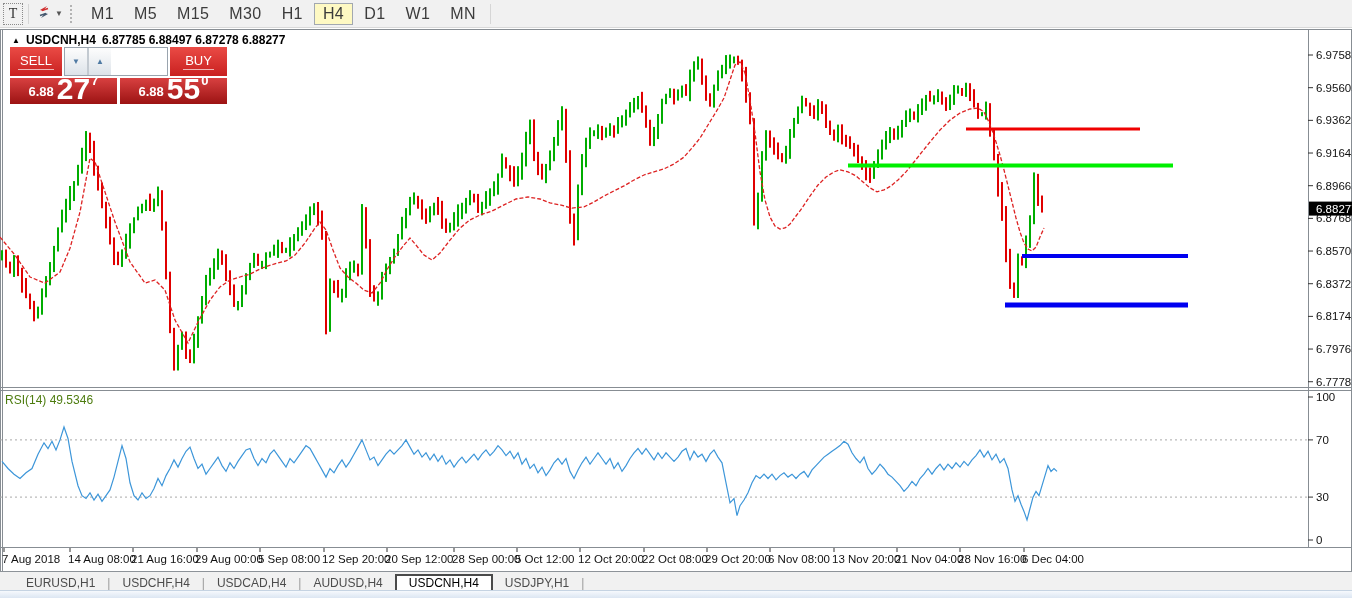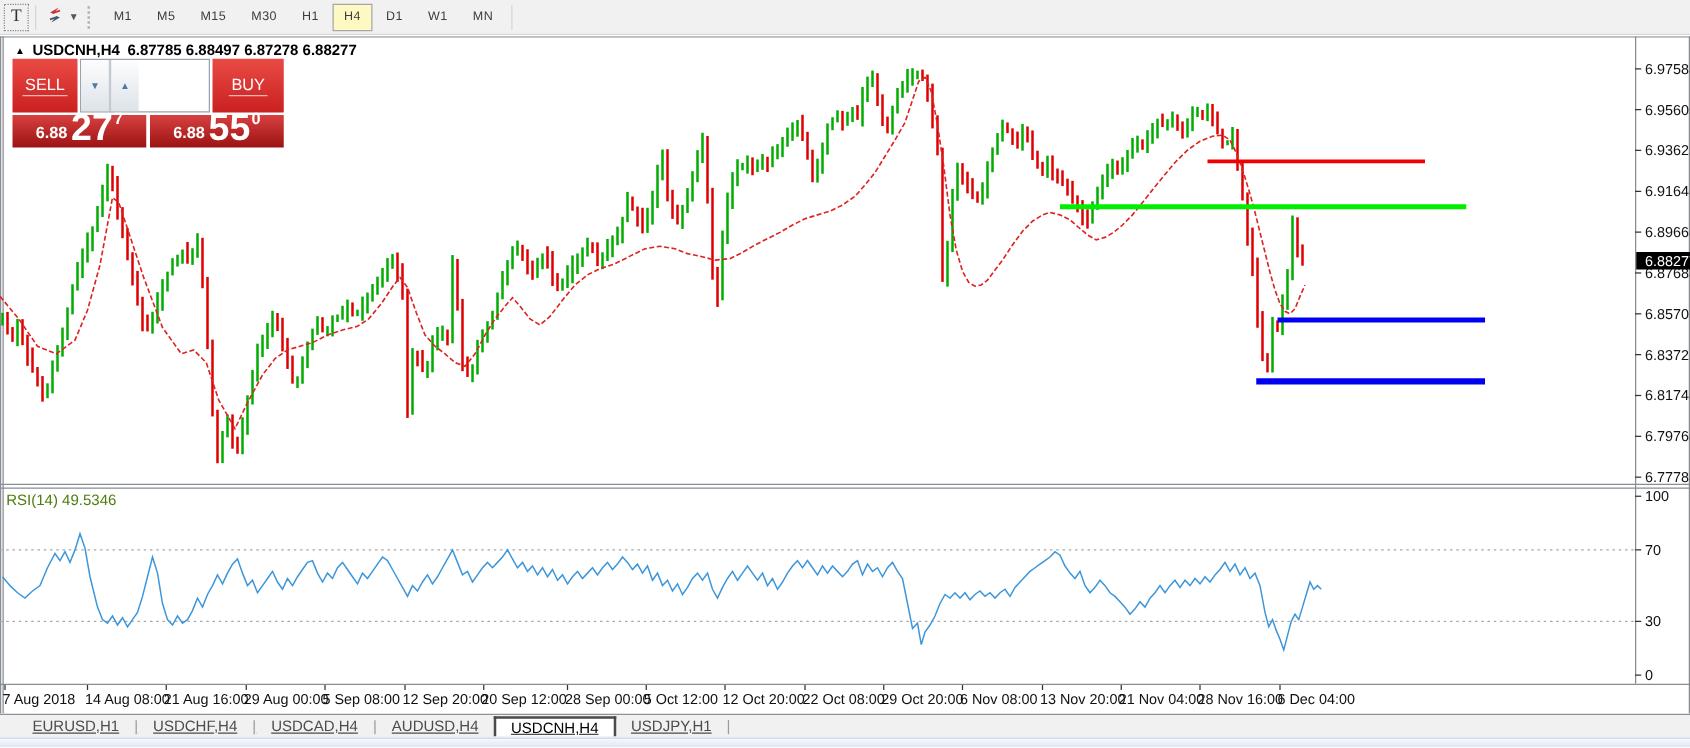--- a/index.html
+++ b/index.html
@@ -8,52 +8,52 @@
   
   #toolbar{position:absolute;left:0;top:0;width:1352px;height:28px;background:#f1f1f1;
            border-bottom:1px solid #d9d9d9;display:flex;align-items:center;box-sizing:border-box;}
   .tb-btn{height:22px;min-width:20px;display:flex;align-items:center;justify-content:center;
           margin:0 1px;color:#333;font-size:12px;cursor:default;box-sizing:border-box;}
   #text-tool{font-family:"Liberation Serif","DejaVu Serif",serif;font-size:14px;
              border:1px dotted #8a8a8a;margin-left:3px;width:20px;}
   .tb-sep{width:1px;height:20px;background:#d6d6d6;margin:0 4px;}
   .tb-grip{width:3px;height:18px;margin:0 6px 0 4px;border-left:2px dotted #b3b3b3;}
   .caret{font-size:8px;color:#555;margin-left:3px;}
-  .period-btn{padding:3px 9px;font-size:10px;color:#3c3c3c;letter-spacing:.4px;}
+  .period-btn{padding:3px 9px;font-size:16px;color:#3c3c3c;letter-spacing:.4px;}
   .period-btn.active{background:#fef9c3;border:1px solid #a2a8b0;padding:2px 8px;}
   
   #chart-svg{position:absolute;left:0;top:29px;}
   #symbol-header{position:absolute;left:12px;top:33px;font-size:12px;font-weight:700;color:#000;
                  display:flex;align-items:center;gap:6px;z-index:5;}
   #symbol-header .tri{font-size:8px;}
   #rsi-label{position:absolute;left:5px;top:393px;font-size:12px;color:#4d7c0f;z-index:5;}
   
   #trade-panel{position:absolute;left:10px;top:47px;width:217px;z-index:6;}
-  .tp-row1{display:flex;height:43px;gap:2px;}
+  .tp-row1{display:flex;height:29px;gap:2px;}
   .tp-btn{flex:0 0 52px;display:flex;align-items:center;justify-content:center;
           background:linear-gradient(180deg,#ea4b45,#c92020);color:#fff;font-size:13px;cursor:pointer;}
   .tp-btn span{border-bottom:1px solid rgba(255,255,255,.65);padding:0 2px 1px;}
   .tp-btn.buy{flex:0 0 57px;}
   .vol-wrap{flex:1;display:flex;border:1px solid #9aa4ae;background:#fff;box-sizing:border-box;}
   .spin{width:22px;display:flex;align-items:center;justify-content:center;
         background:linear-gradient(180deg,#fdfdfd,#dde3e9);font-size:8px;color:#4f7aa3;cursor:pointer;}
   .spin.down{border-right:1px solid #c3cad1;}
   .spin.up{border-left:1px solid #c3cad1;}
   #volume-input{flex:1;border:0;outline:0;font-family:inherit;font-size:14px;color:#111;
                 text-align:right;padding:0 8px 0 0;min-width:0;background:#fff;}
   .tp-row2{display:flex;height:26px;gap:3px;margin-top:2px;}
   .tp-price{flex:1;display:flex;align-items:flex-end;justify-content:center;color:#fff;cursor:pointer;
             background:linear-gradient(180deg,#d84040,#9c1313);padding-bottom:2px;}
   .tp-price .small{font-size:13px;font-weight:700;margin:0 3px 3px 0;}
   .tp-price .big{font-size:30px;font-weight:700;line-height:26px;}
   .tp-price .sup{font-size:13px;font-weight:700;margin:0 0 14px 1px;}
   
   #tab-bar{position:absolute;left:0;top:571px;width:1352px;height:19px;background:#f1f1f1;
-           border-top:1px solid #8d9399;display:flex;align-items:center;box-sizing:border-box;
-           font-size:12px;color:#4c4c4c;padding-left:14px;text-decoration:underline;}
+           border-top:1px solid #8d9399;display:flex;align-items:flex-end;box-sizing:border-box;
+           font-size:12px;color:#4c4c4c;padding-left:14px;}
   .tab{display:flex;align-items:center;padding:0 12px;cursor:pointer;}
   .tab.active{background:#fff;border:2px solid #4a4a4a;border-bottom:none;color:#000;}
   .tab-div{display:flex;align-items:center;color:#9a9a9a;}
   #status-strip{position:absolute;left:0;top:590px;width:1352px;height:8px;
                 background:linear-gradient(180deg,#f6f9fd,#dce6f2);border-top:1px solid #c5d3e2;box-sizing:border-box;}
   
   .arrows-box{display:flex;align-items:center;padding:0 2px;}
 </style>
 </head>
 <body>

